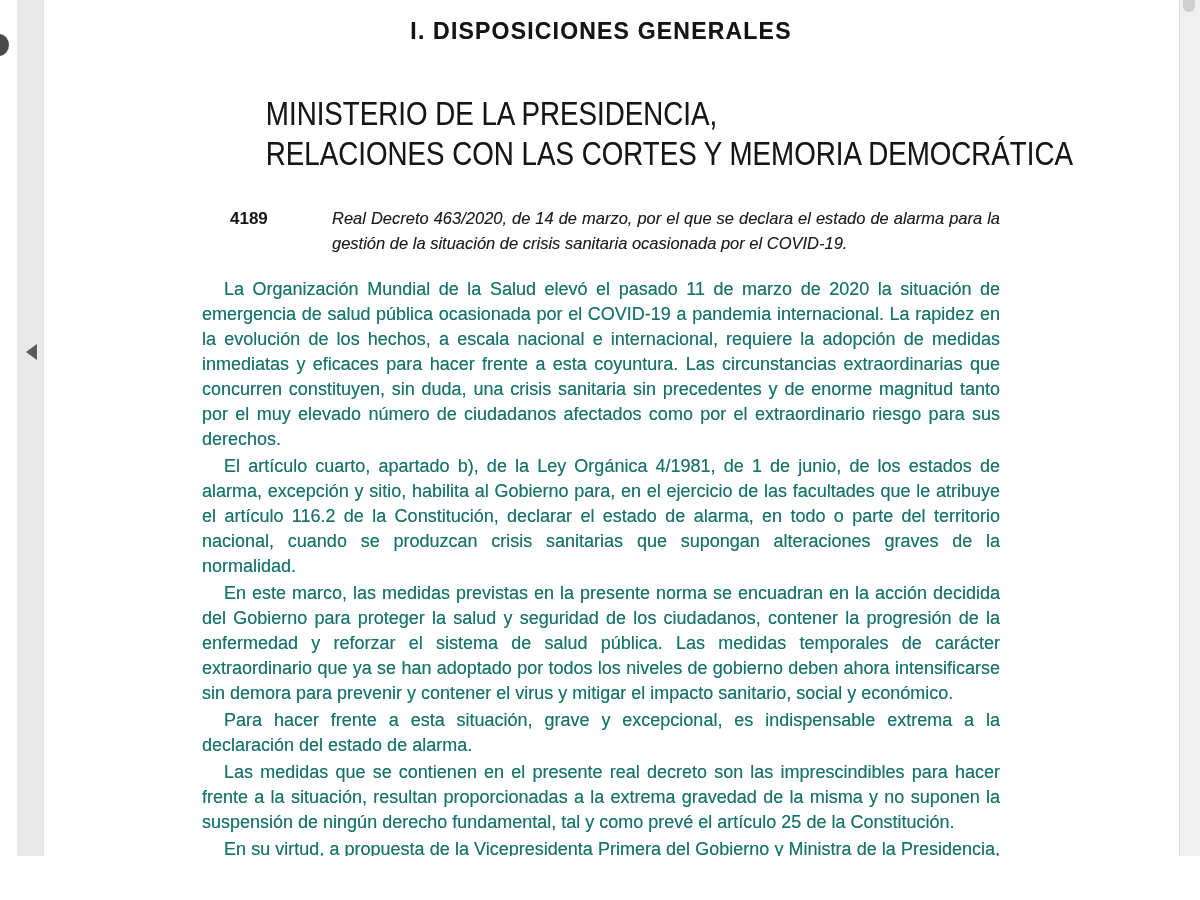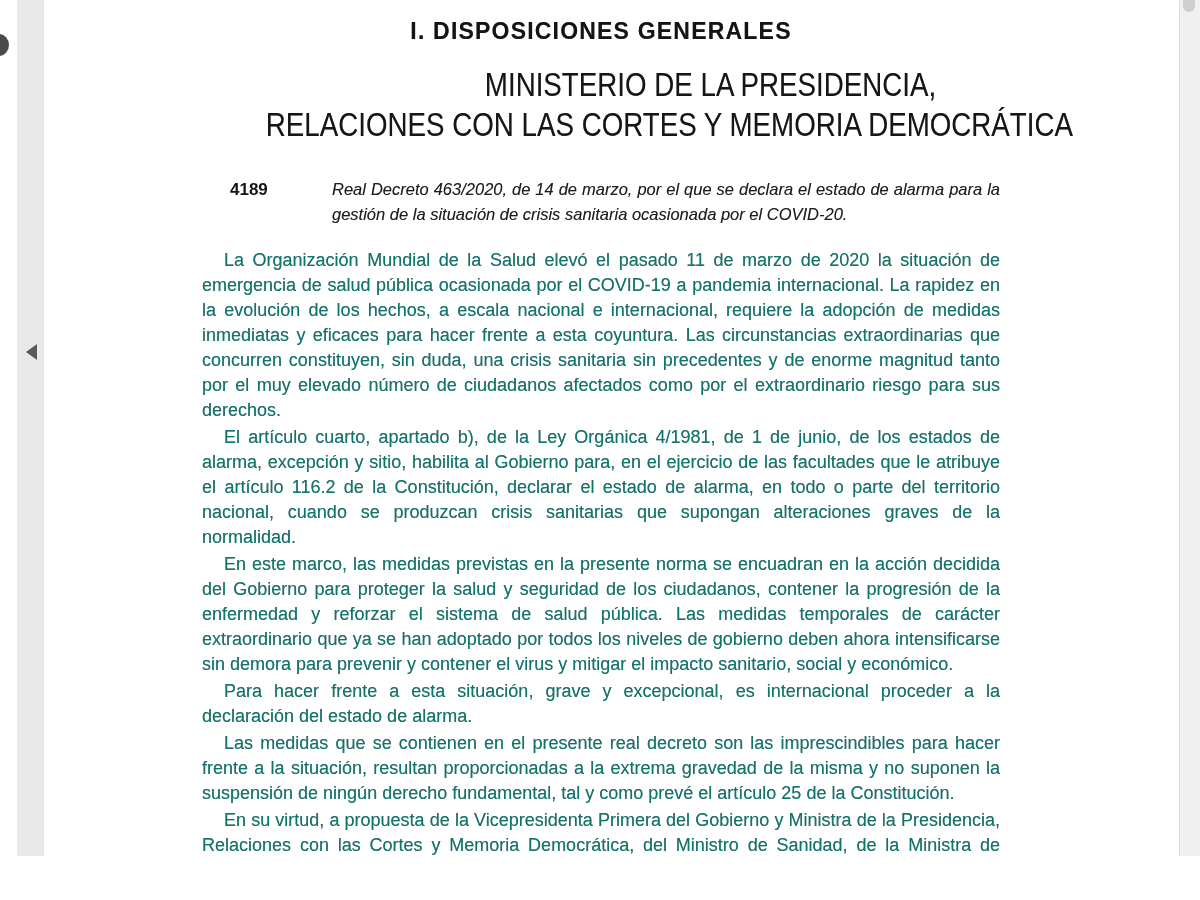--- a/index.html
+++ b/index.html
@@ -89,22 +89,22 @@
   .section-title {
     margin-top: 18px;
     text-align: center;
     font-size: 23px;
     font-weight: bold;
     letter-spacing: 1.2px;
     color: #141414;
     text-shadow: 0 0 0.5px rgba(0,0,0,0.45);
   }
   .ministry {
-    margin-top: 20px;
-    text-align: right;
+    margin-top: 49px;
+    text-align: left;
     color: #161616;
   }
   .ministry .line {
     font-size: 33px;
     line-height: 40px;
     white-space: nowrap;
     transform: scaleX(0.84);
     transform-origin: 50% 50%;
     text-shadow: 0 0 0.5px rgba(0,0,0,0.35);
   }
@@ -157,28 +157,28 @@
 
     <div class="section-title">I. DISPOSICIONES GENERALES</div>
 
     <div class="ministry">
       <div class="line">MINISTERIO DE LA PRESIDENCIA,</div>
       <div class="line">RELACIONES CON LAS CORTES Y MEMORIA DEMOCRÁTICA</div>
     </div>
 
     <div class="decree-row">
       <div class="decree-number">4189</div>
-      <div class="decree-title">Real Decreto 463/2020, de 14 de marzo, por el que se declara el estado de alarma para la gestión de la situación de crisis sanitaria ocasionada por el COVID-20.</div>
+      <div class="decree-title">Real Decreto 463/2020, de 14 de marzo, por el que se declara el estado de alarma para la gestión de la situación de crisis sanitaria ocasionada por el COVID-19.</div>
     </div>
 
     <div class="body-text">
       <p>La Organización Mundial de la Salud elevó el pasado 11 de marzo de 2020 la situación de emergencia de salud pública ocasionada por el COVID-19 a pandemia internacional. La rapidez en la evolución de los hechos, a escala nacional e internacional, requiere la adopción de medidas inmediatas y eficaces para hacer frente a esta coyuntura. Las circunstancias extraordinarias que concurren constituyen, sin duda, una crisis sanitaria sin precedentes y de enorme magnitud tanto por el muy elevado número de ciudadanos afectados como por el extraordinario riesgo para sus derechos.</p>
       <p>El artículo cuarto, apartado b), de la Ley Orgánica 4/1981, de 1 de junio, de los estados de alarma, excepción y sitio, habilita al Gobierno para, en el ejercicio de las facultades que le atribuye el artículo 116.2 de la Constitución, declarar el estado de alarma, en todo o parte del territorio nacional, cuando se produzcan crisis sanitarias que supongan alteraciones graves de la normalidad.</p>
       <p>En este marco, las medidas previstas en la presente norma se encuadran en la acción decidida del Gobierno para proteger la salud y seguridad de los ciudadanos, contener la progresión de la enfermedad y reforzar el sistema de salud pública. Las medidas temporales de carácter extraordinario que ya se han adoptado por todos los niveles de gobierno deben ahora intensificarse sin demora para prevenir y contener el virus y mitigar el impacto sanitario, social y económico.</p>
-      <p>Para hacer frente a esta situación, grave y excepcional, es internacional proceder a la declaración del estado de alarma.</p>
+      <p>Para hacer frente a esta situación, grave y excepcional, es indispensable extrema a la declaración del estado de alarma.</p>
       <p>Las medidas que se contienen en el presente real decreto son las imprescindibles para hacer frente a la situación, resultan proporcionadas a la extrema gravedad de la misma y no suponen la suspensión de ningún derecho fundamental, tal y como prevé el artículo 25 de la Constitución.</p>
       <p>En su virtud, a propuesta de la Vicepresidenta Primera del Gobierno y Ministra de la Presidencia, Relaciones con las Cortes y Memoria Democrática, del Ministro de Sanidad, de la Ministra de Defensa, y de los Ministros del Interior, y de Transportes, Movilidad y</p>
     </div>
 
   </div>
 
   <div class="scrollbar">
     <div class="scroll-thumb"></div>
     <div class="scroll-down-btn">
       <svg width="14" height="9" viewBox="0 0 14 9">

